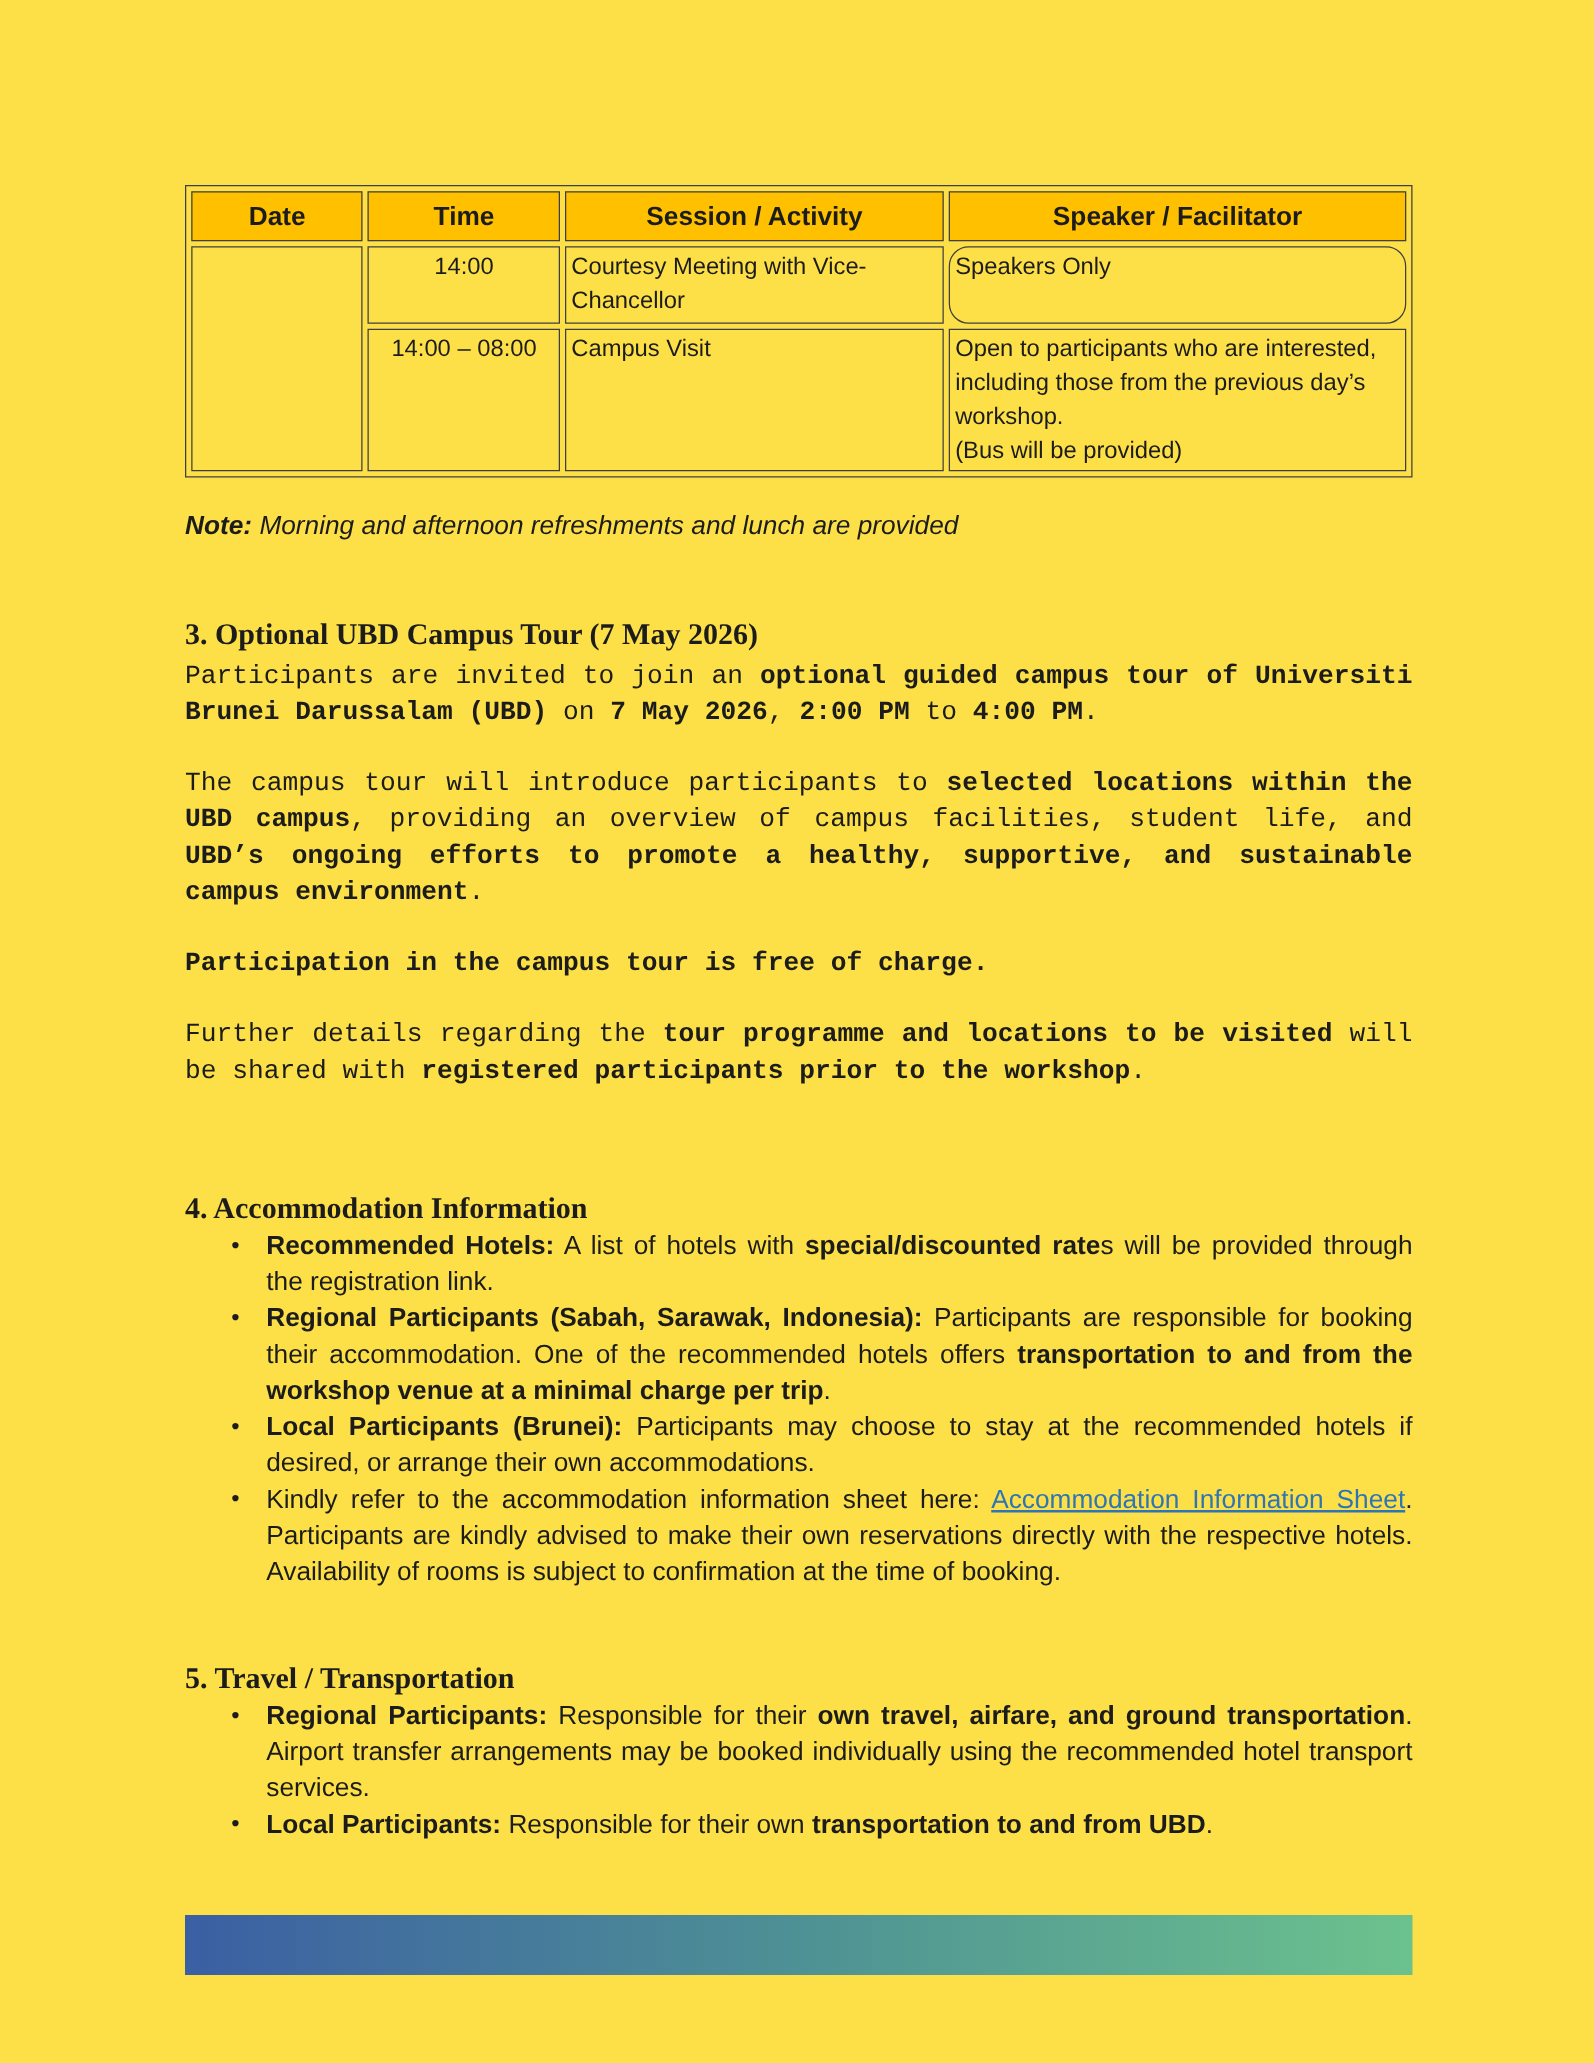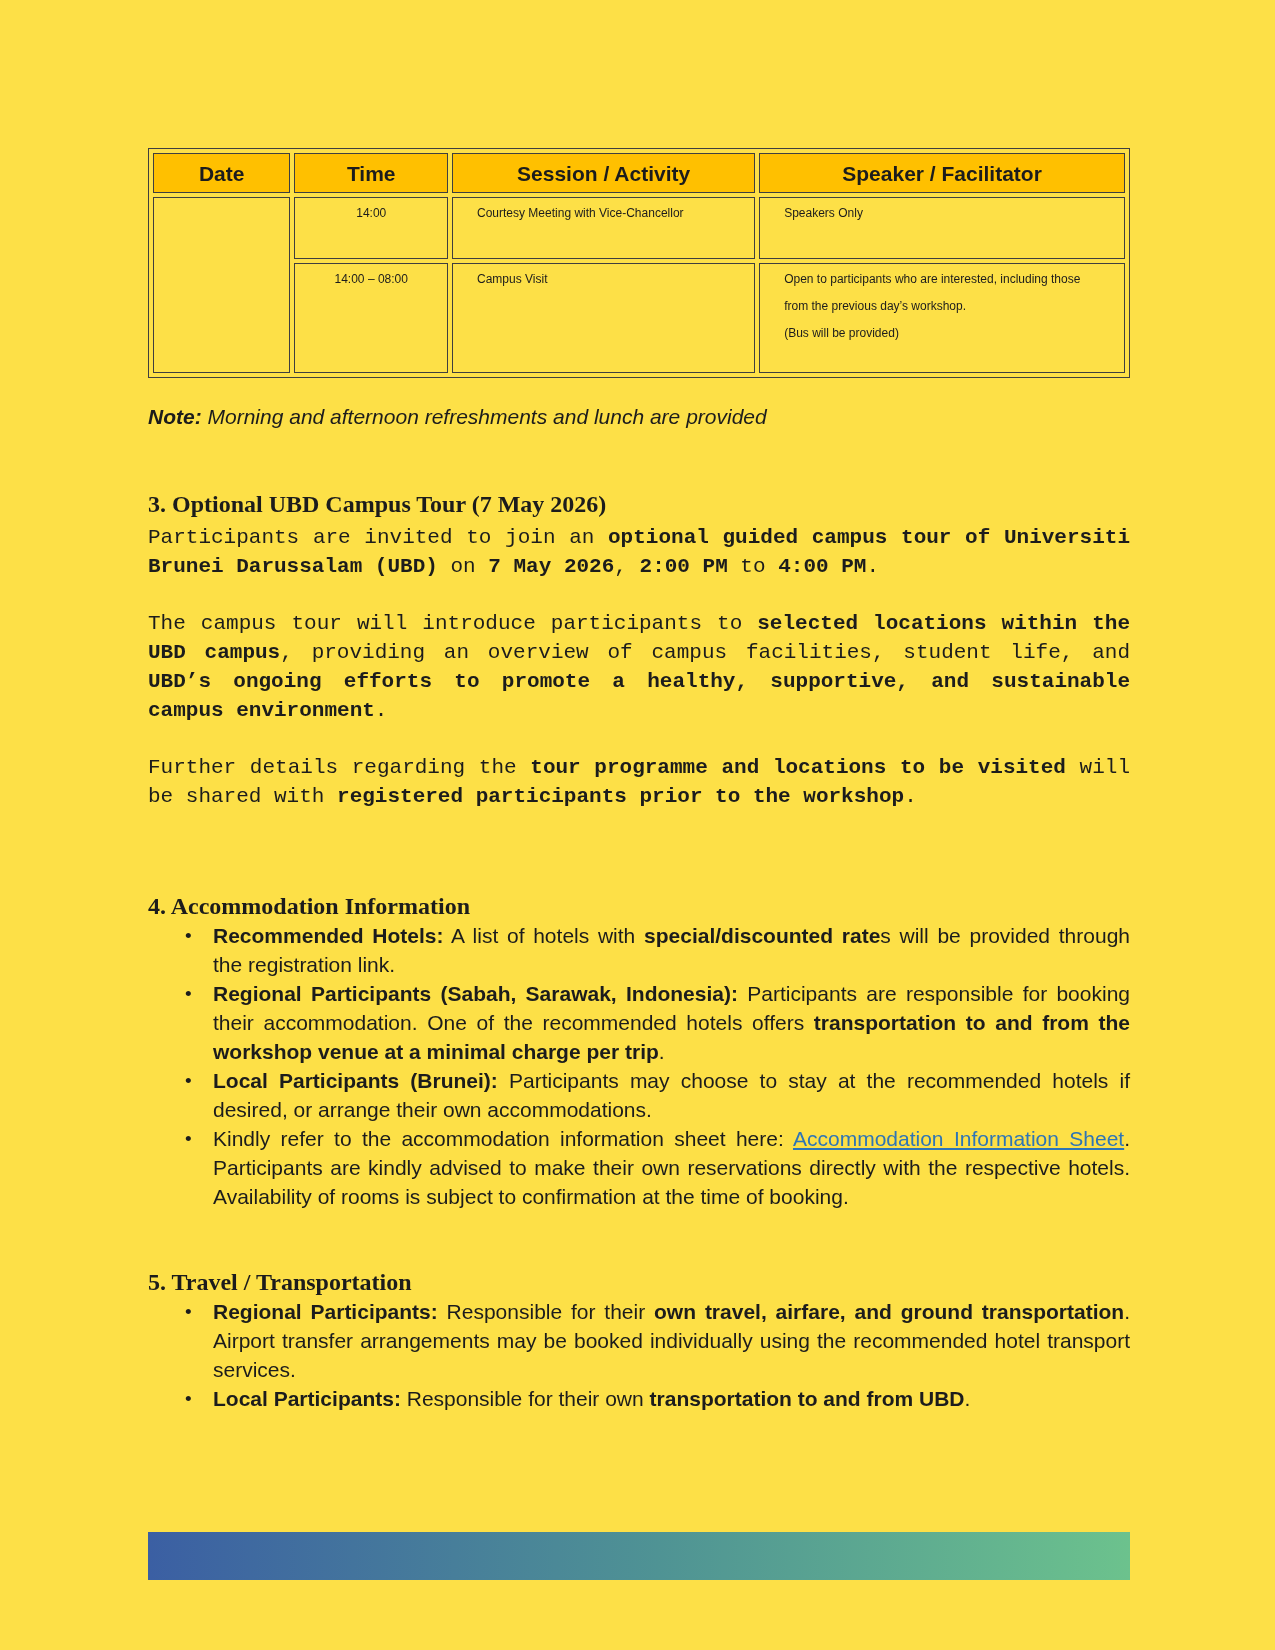--- a/index.html
+++ b/index.html
@@ -21,43 +21,43 @@
   
   table.schedule {
     width:100%;
     border-collapse:separate;
     border-spacing:4px;
     border:1px solid var(--border-color);
     table-layout:fixed;
   }
   table.schedule th, table.schedule td {
     border:1px solid var(--border-color);
-    font-size:12px;
+    font-size:19px;
     line-height:27px;
-    padding:2px 24px;
+    padding:2px 4px;
     vertical-align:top;
     overflow:hidden;
   }
   table.schedule th {
     background:var(--header-bg);
     font-weight:bold;
     font-size:21px;
     text-align:center;
     padding:4px 6px;
     height:30px;
     vertical-align:middle;
   }
   col.c-date    { width:136px; }
   col.c-time    { width:152px; }
   col.c-session { width:300px; }
   col.c-speaker { width:362px; }
   tr.r1 td { height:56px; }
   tr.r2 td { height:104px; }
   td.t-center { text-align:center; }
-  td.v-mid { vertical-align:middle; }
+  td.v-mid { vertical-align:middle;border-radius:16px; }
 
   
   .note {
     margin-top:24px;
     font-size:21px;
     line-height:29px;
     font-style:italic;
   }
   .h {
     font-weight:bold;
@@ -146,20 +146,21 @@
             </td>
         </tr>
       </tbody>
     </table>
 
     <p class="note"><span class="b i">Note:</span><span class="i"> Morning and afternoon refreshments and lunch are provided</span></p>
 
     <div class="h h3gap"><span>3.</span><span class="b"> Optional UBD Campus Tour (7 May 2026)</span></div>
     <p class="p mt4"><span>Participants are invited to join an </span><span class="b">optional guided campus tour of Universiti Brunei Darussalam (UBD)</span><span> on </span><span class="b">7 May 2026</span><span>, </span><span class="b">2:00 PM</span><span> to </span><span class="b">4:00 PM</span><span>.</span></p>
     <p class="p mt28"><span>The campus tour will introduce participants to </span><span class="b">selected locations within the UBD campus</span><span>, providing an overview of campus facilities, student life, and </span><span class="b">UBD’s ongoing efforts to promote a healthy, supportive, and sustainable campus environment</span><span>.</span></p>
+    <p class="p mt28"><span class="b">Participation in the campus tour is free of charge.</span></p>
     <p class="p mt28"><span>Further details regarding the </span><span class="b">tour programme and locations to be visited</span><span> will be shared with </span><span class="b">registered participants prior to the workshop</span><span>.</span></p>
 
     <div class="h h4gap"><span class="b">4. Accommodation Information</span></div>
     <div>
       <div class="li">
         <span class="bullet">•</span><span><span class="b">Recommended Hotels:</span><span> A list of hotels with </span><span class="b">special/discounted rate</span><span>s will be provided through the registration link.</span></span>
       </div>
       <div class="li">
         <span class="bullet">•</span><span><span class="b">Regional Participants (Sabah, Sarawak, Indonesia):</span><span> Participants are responsible for booking their accommodation. One of the recommended hotels offers </span><span class="b">transportation to and from the workshop venue at a minimal charge per trip</span><span>.</span></span>
       </div>

